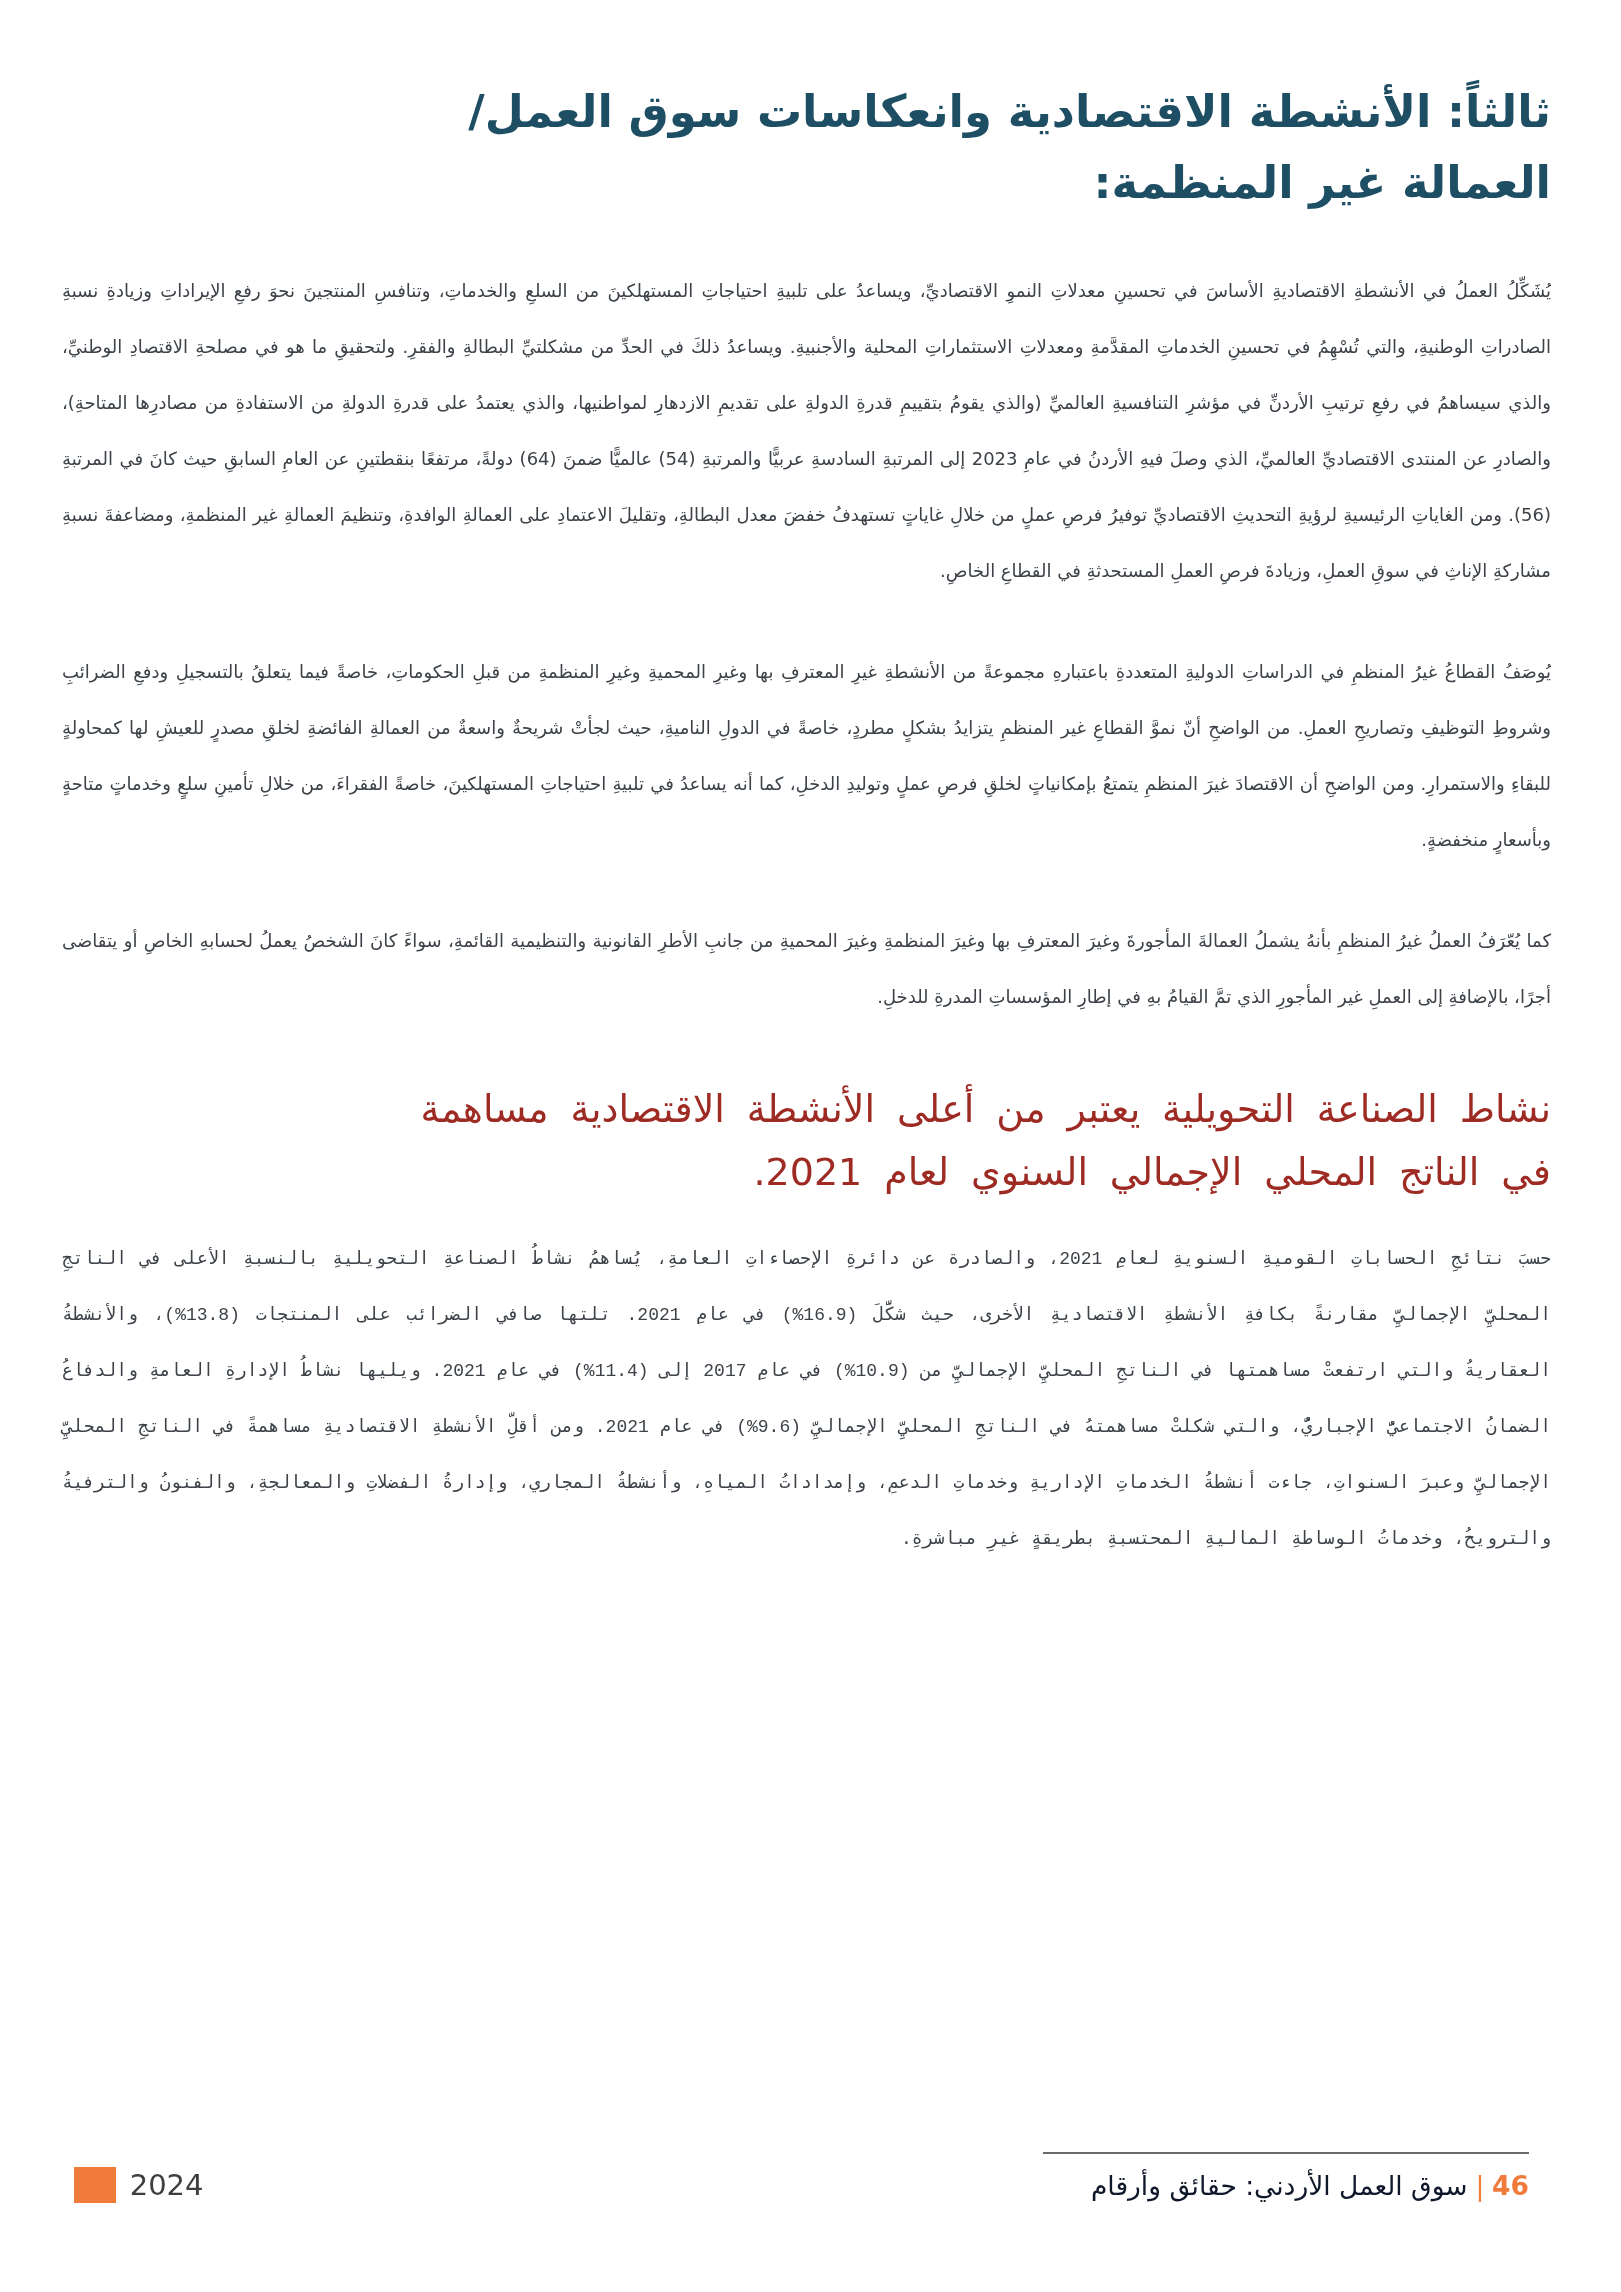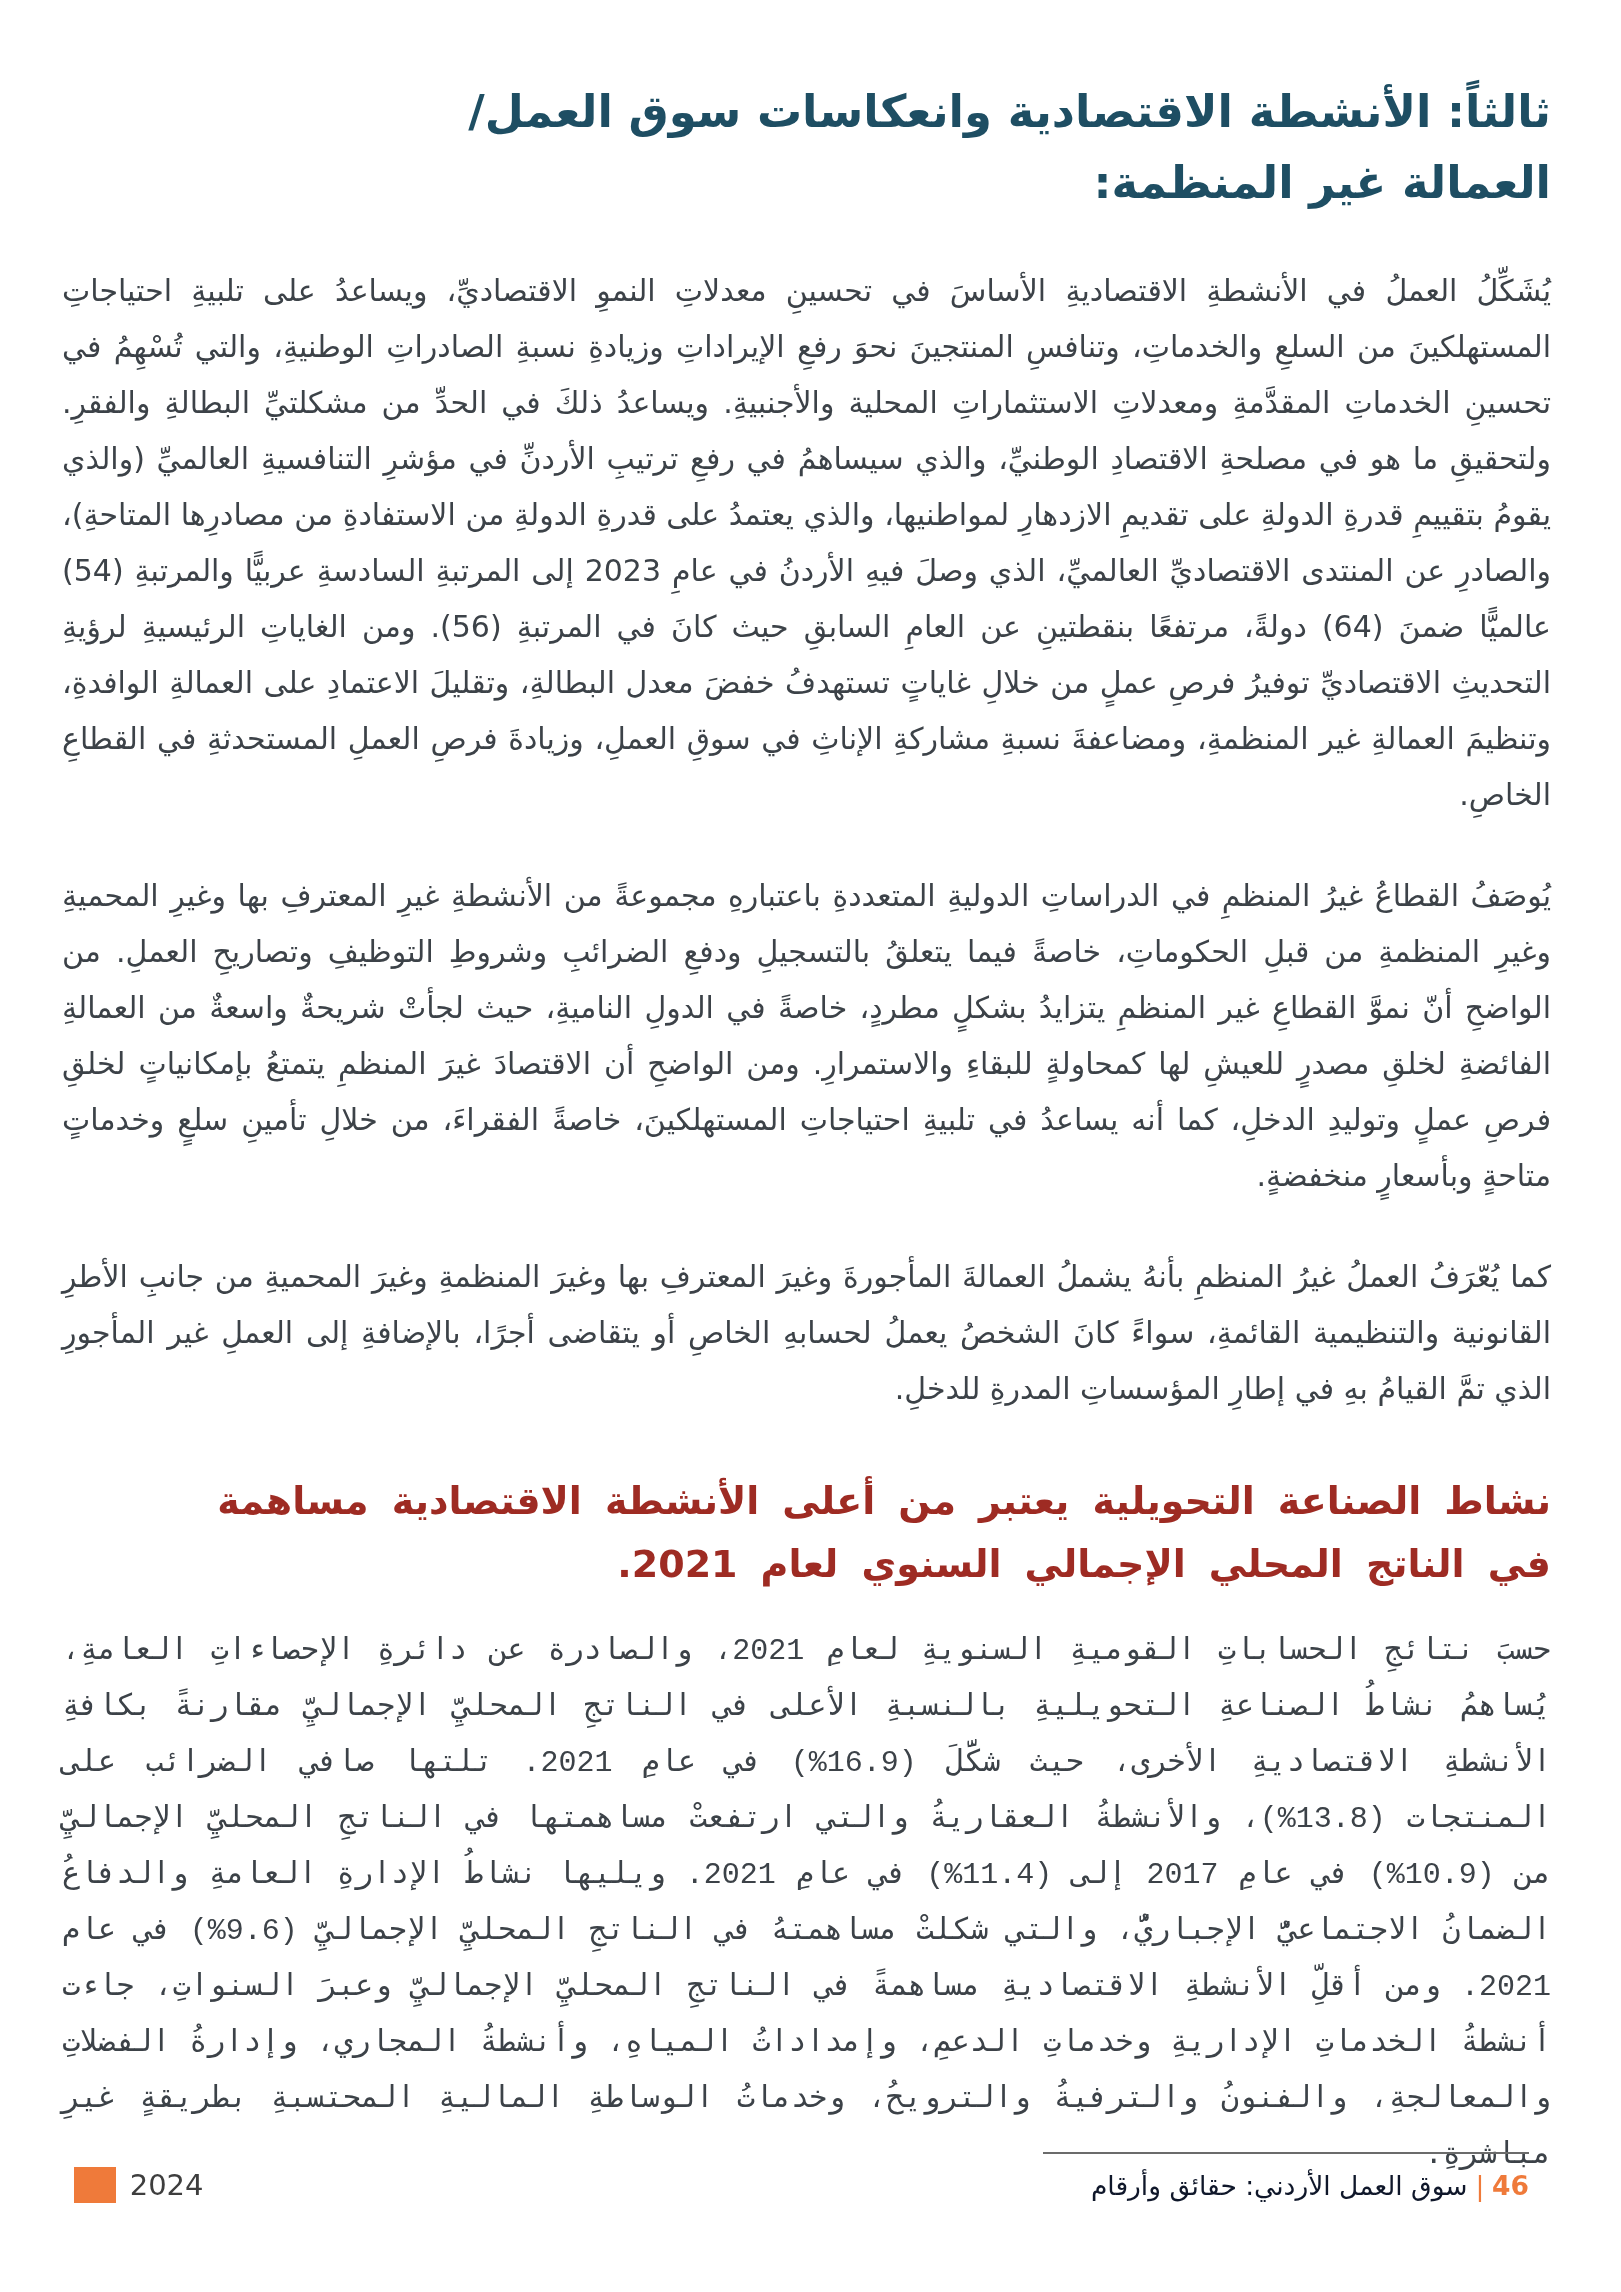--- a/index.html
+++ b/index.html
@@ -20,29 +20,29 @@
     color: #1e4e63;
     font-size: 45px;
     font-weight: 800;
     line-height: 71px;
     text-align: right;
     white-space: pre-line;
     letter-spacing: 0px;
   }
   .body-par {
     color: #3c4248;
-    font-size: 30px;
+    font-size: 18px;
     line-height: 56px;
     text-align: justify;
     margin-top: 45px;
   }
   .red-heading {
     color: #9e2b23;
     font-size: 38px;
-    font-weight: 700;
+    font-weight: 400;
     line-height: 63px;
     text-align: right;
     white-space: pre-line;
     word-spacing: 9.8px;
     margin-top: 53px;
   }
   .red-heading + .body-par { margin-top: 27.4px; font-family: Liberation Mono, monospace; }
 
   
   .footer-left {

